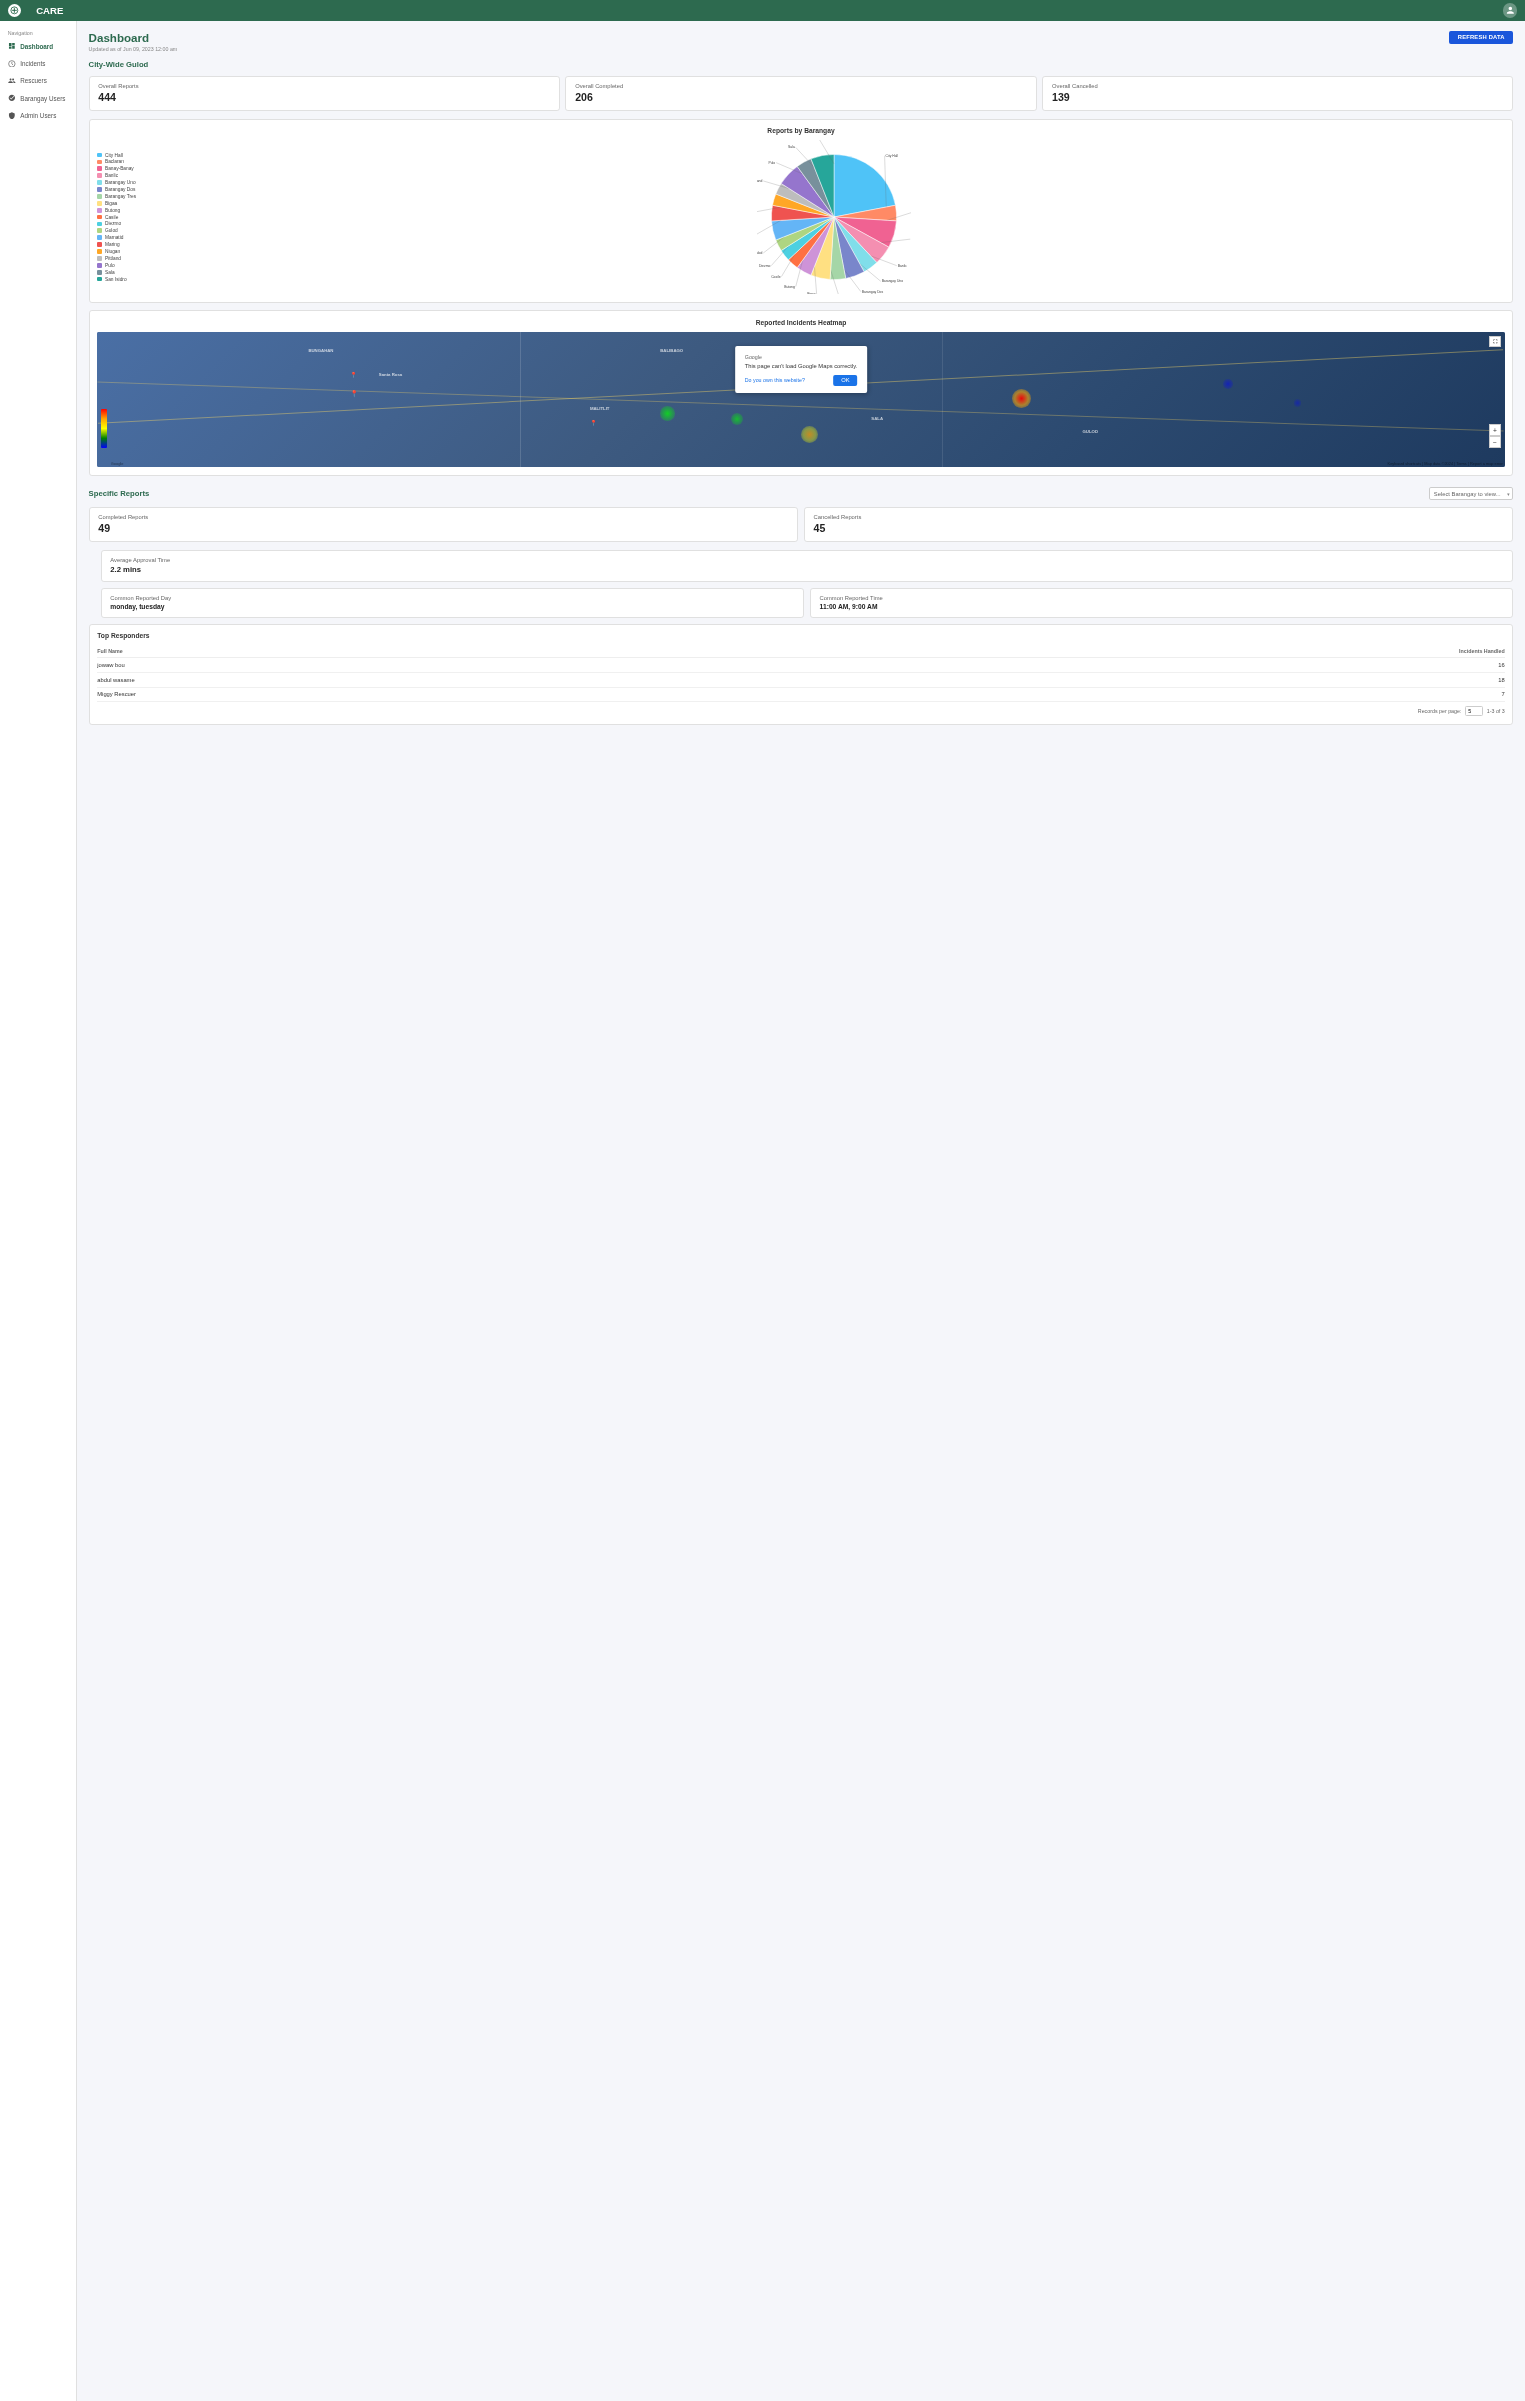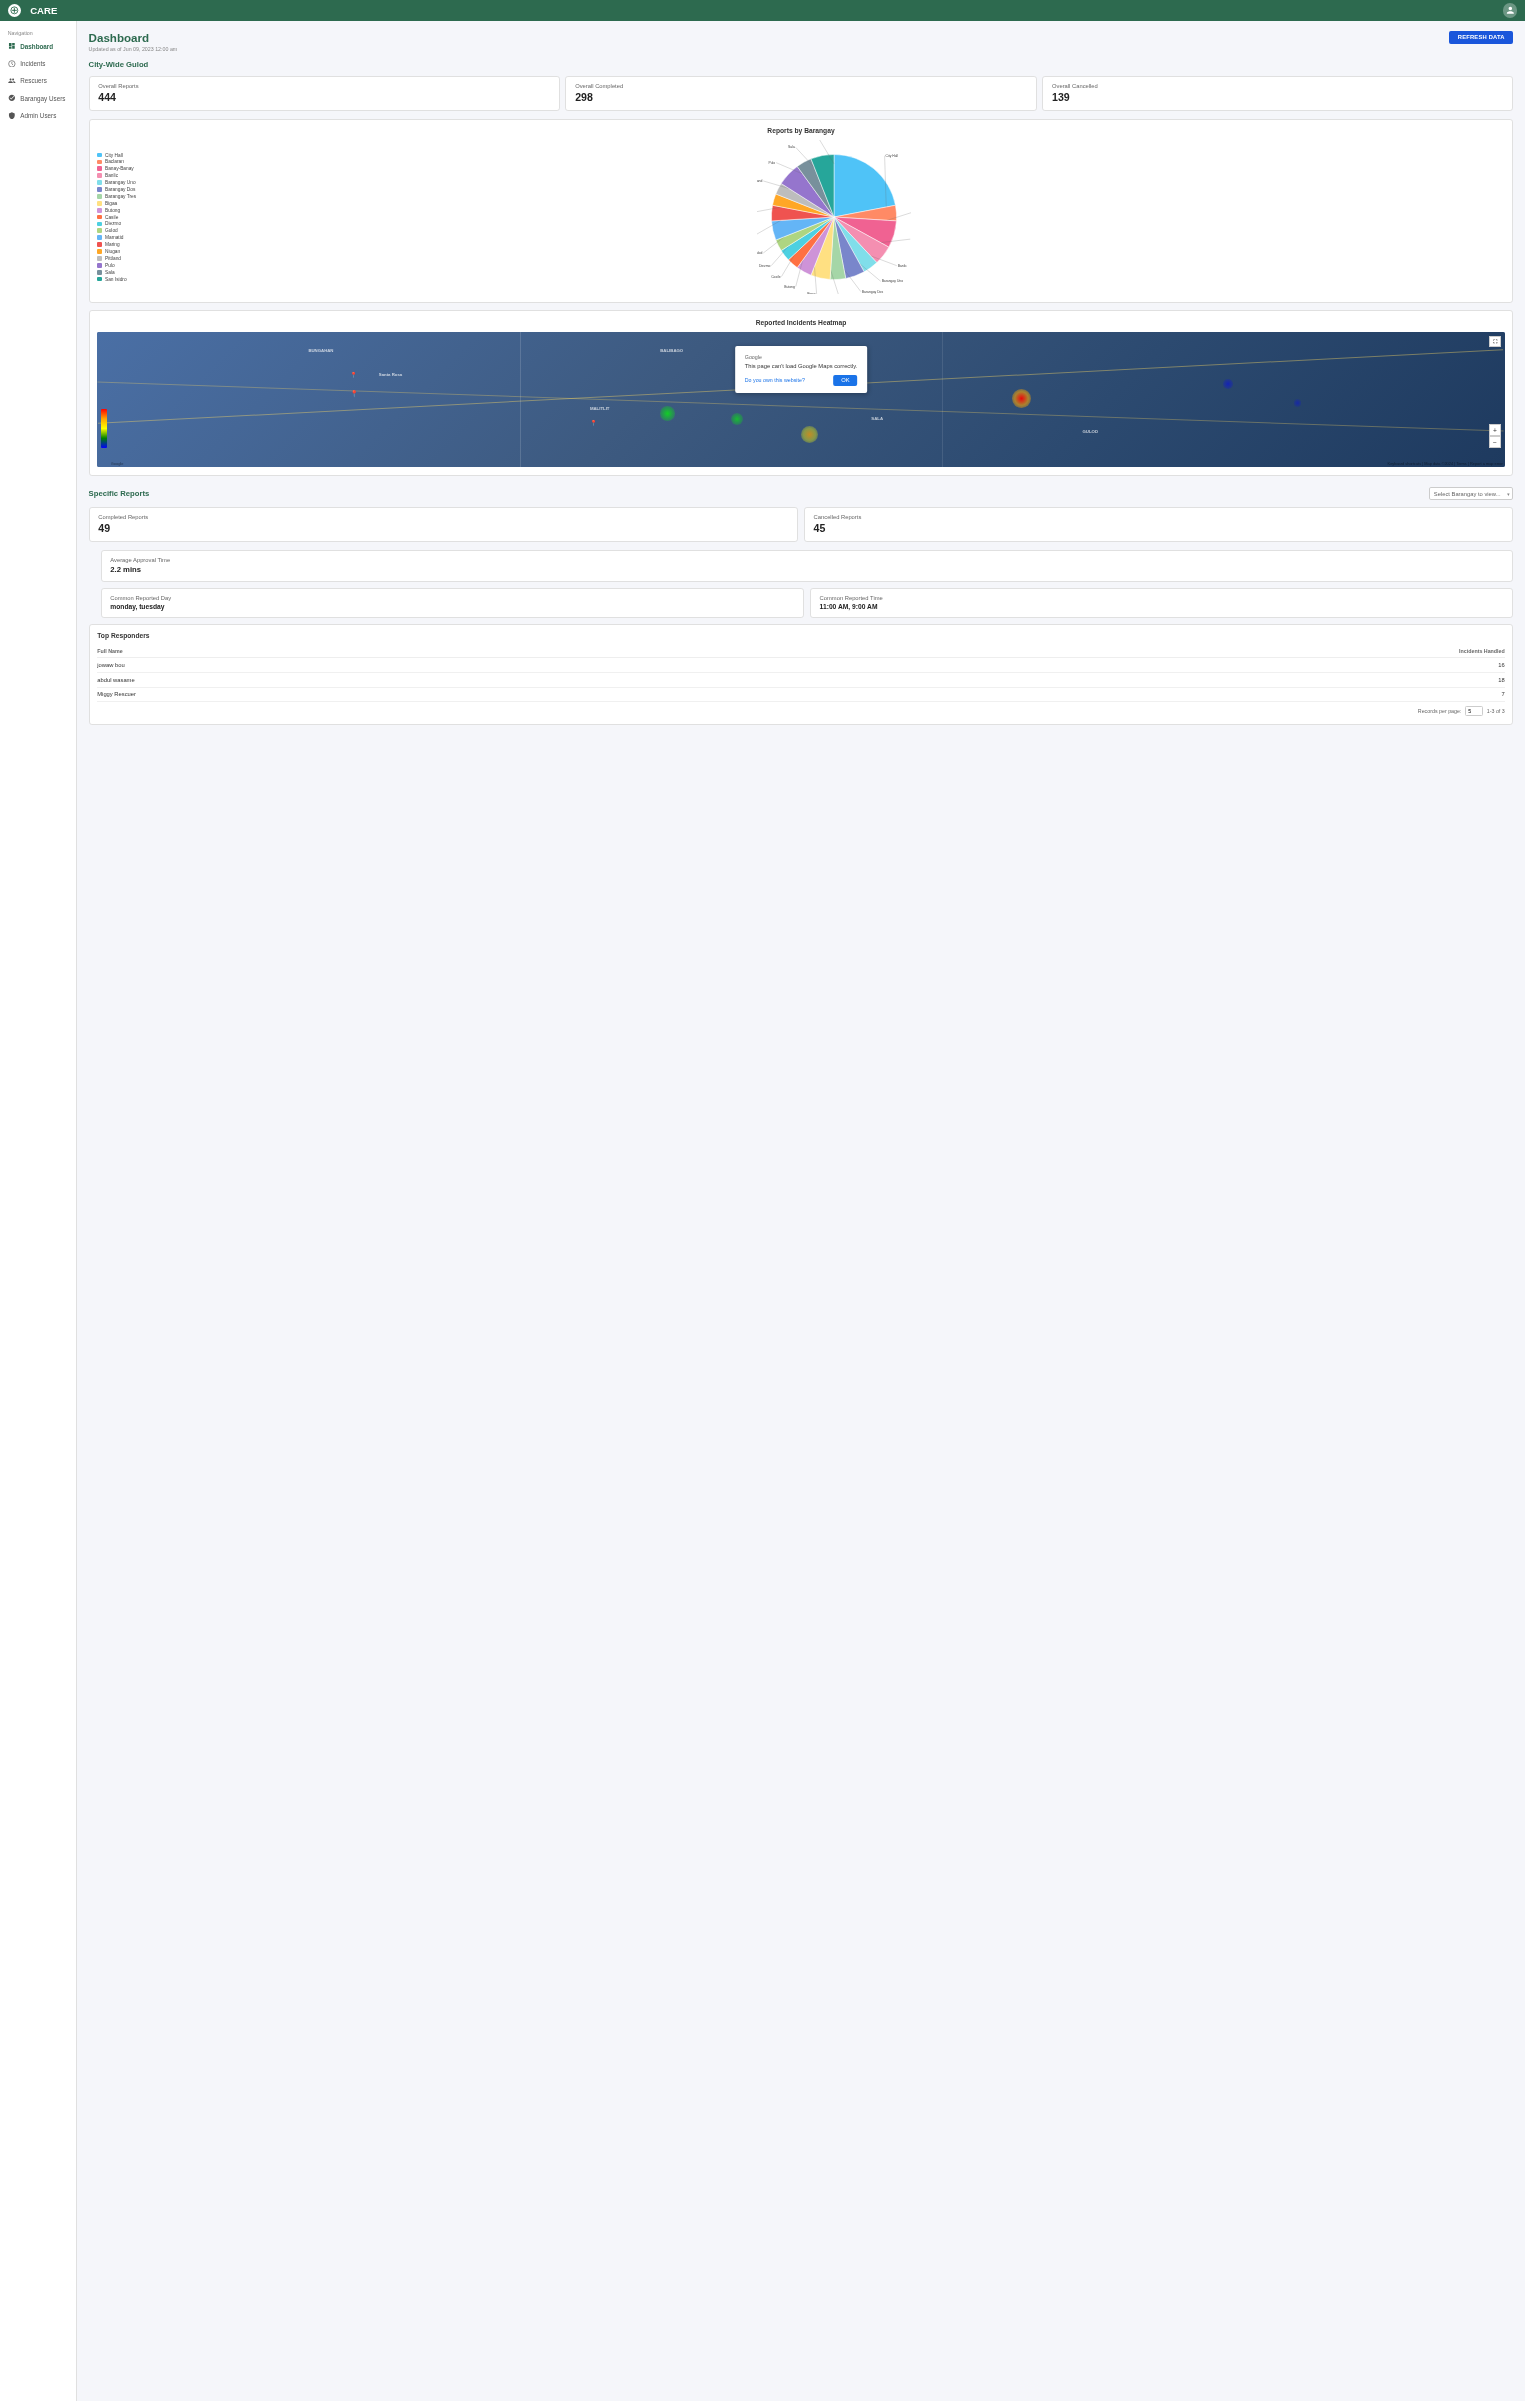--- a/index.html
+++ b/index.html
@@ -13,21 +13,21 @@
       align-items: center;
       padding: 0 7.7px;
       justify-content: space-between;
       position: fixed;
       top: 0; left: 0; right: 0;
       z-index: 100;
     }
     .topbar-logo {
       display: flex;
       align-items: center;
-      gap: 9px;
+      gap: 15px;
       color: white;
       font-size: 9.6px;
       font-weight: bold;
     }
     .topbar-logo .logo-icon {
       width: 13.5px; height: 13.5px;
       background: white;
       border-radius: 50%;
       display: flex; align-items: center; justify-content: center;
     }
@@ -497,21 +497,21 @@
 
   <div class="section-title">City-Wide Gulod</div>
 
   <div class="stat-cards">
     <div class="stat-card">
       <div class="stat-card-label">Overall Reports</div>
       <div class="stat-card-value">444</div>
     </div>
     <div class="stat-card">
       <div class="stat-card-label">Overall Completed</div>
-      <div class="stat-card-value">298</div>
+      <div class="stat-card-value">206</div>
     </div>
     <div class="stat-card">
       <div class="stat-card-label">Overall Cancelled</div>
       <div class="stat-card-value">139</div>
     </div>
   </div>
 
   <div class="chart-card">
     <div class="chart-title">Reports by Barangay</div>
     <div class="chart-container">

